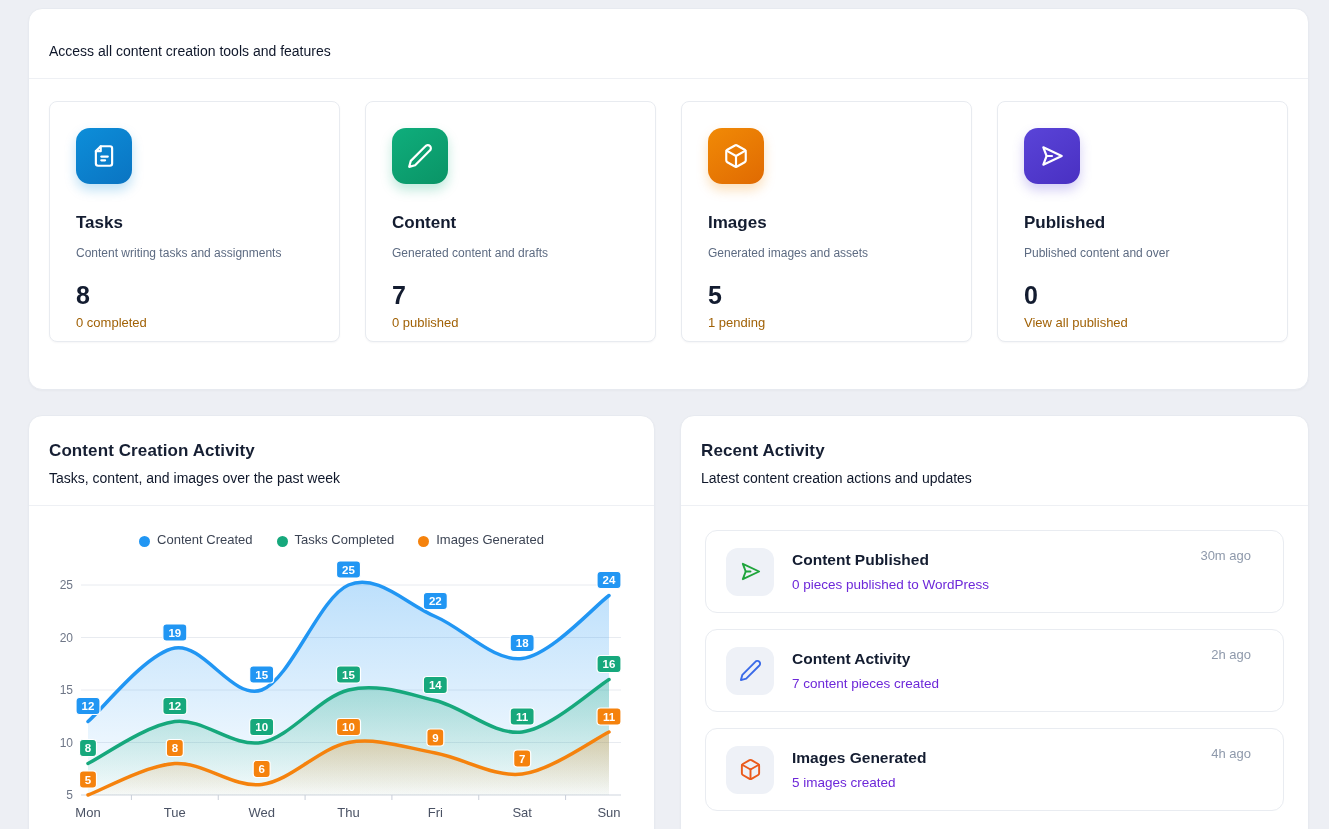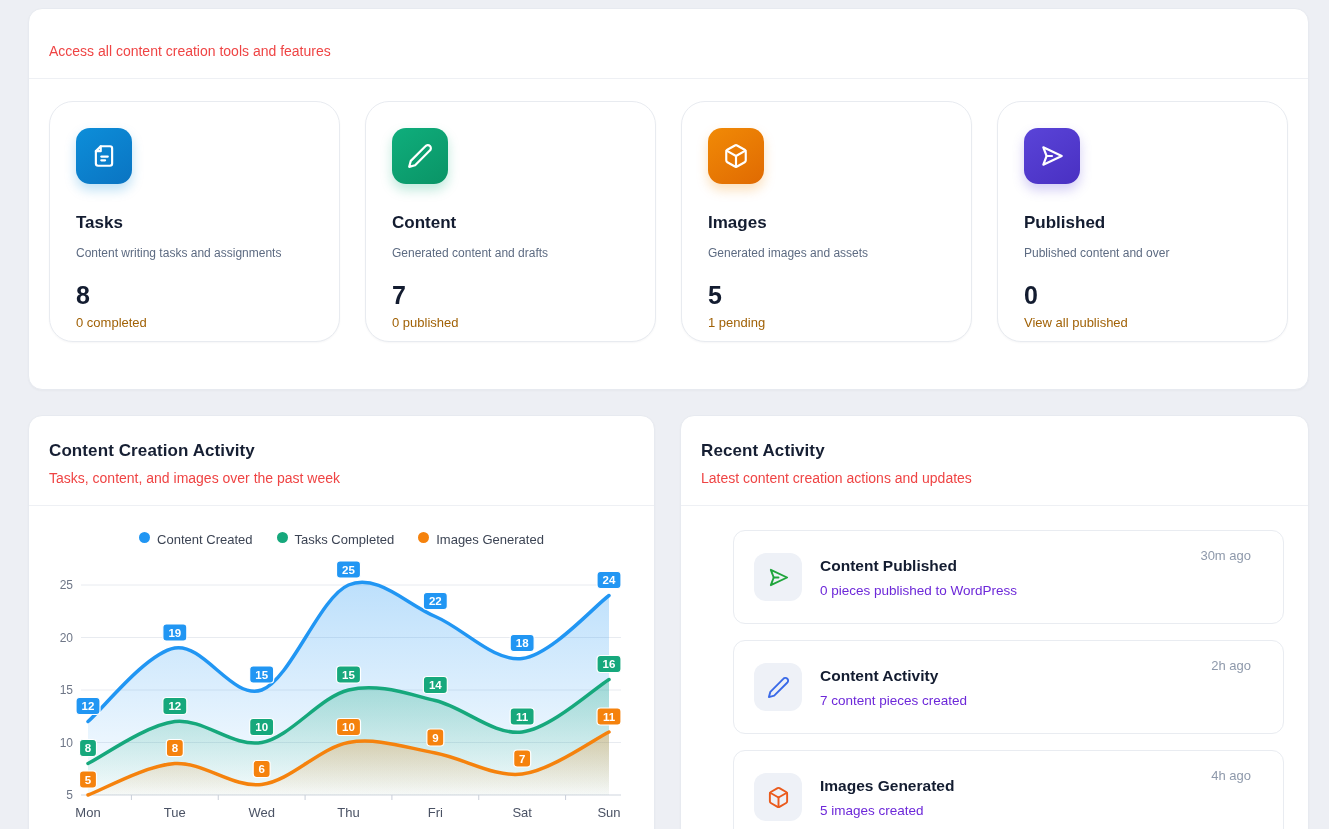--- a/index.html
+++ b/index.html
@@ -14,56 +14,56 @@
   .panel {
     position:absolute;
     background:#ffffff;
     border:1px solid #e7eaf0;
     border-radius:14px;
     box-shadow:0 1px 2px rgba(16,24,40,.03);
     overflow:hidden;
   }
   .panel-header { padding:25px 22px 19px 20px; }
   .panel-title { font-size:17px; font-weight:700; color:#161f33; letter-spacing:.1px; }
-  .panel-sub { font-size:14px; color:#ef4444; margin-top:9px; }
+  .panel-sub { font-size:14px; color:#0f172a; margin-top:9px; }
   .divider { height:1px; background:#eef0f4; width:100%; }
 
   
   #writer-panel { left:28px; top:8px; width:1281px; height:382px; }
   .modules-row { display:flex; gap:25px; padding:22px 20px 0 20px; }
   .module-card {
-    flex:1; border:1px solid #e8ebf0; border-radius:24px;
+    flex:1; border:1px solid #e8ebf0; border-radius:8px;
     padding:26px; height:241px; background:#fff; cursor:pointer;
     box-shadow:0 1px 2px rgba(16,24,40,.04);
   }
   .module-tile {
     width:56px; height:56px; border-radius:14px;
     display:flex; align-items:center; justify-content:center; color:#fff;
   }
   .module-tile svg { width:26px; height:26px; }
   .module-title { font-size:17px; font-weight:800; color:#131c30; margin-top:29px; }
   .module-desc { font-size:12px; color:#5d6b82; margin-top:13px; }
   .module-stat { font-size:25px; font-weight:800; color:#131c30; margin-top:21px; }
   .module-caption { font-size:13px; color:#a16207; margin-top:5px; }
 
   
   #chart-panel { left:28px; top:415px; width:627px; height:520px; }
   .legend { display:flex; justify-content:center; align-items:center; gap:24px; margin-top:26px; }
-  .legend-item { display:flex; align-items:flex-start; gap:7px; cursor:pointer; }
+  .legend-item { display:flex; align-items:flex-end; gap:7px; cursor:pointer; }
   .legend-dot { width:11px; height:11px; border-radius:50%; }
   .legend-label { font-size:13px; color:#3c4454; }
   #chart-svg { display:block; margin-top:8px; }
 
   
   #activity-panel { left:680px; top:415px; width:629px; height:520px; }
   .activity-list { padding:24px; display:flex; flex-direction:column; gap:16px; }
   .activity-item {
     position:relative; display:flex; align-items:center;
     border:1px solid #e9ecf1; border-radius:12px;
-    padding:16px 20px; height:94px; background:#fff;margin-left:28px;
+    padding:16px 20px; height:83px; background:#fff;
   }
   .activity-tile {
     width:48px; height:48px; border-radius:12px; background:#eef1f7;
     display:flex; align-items:center; justify-content:center; flex:0 0 48px;
     margin-right:18px;
   }
   .activity-tile svg { width:23px; height:23px; }
   .activity-title { font-size:15.5px; font-weight:800; color:#131c30; }
   .activity-desc { font-size:13.5px; color:#6d28d9; margin-top:8px; }
   .activity-time { position:absolute; right:32px; top:17px; font-size:13px; color:#8e99ab; }

